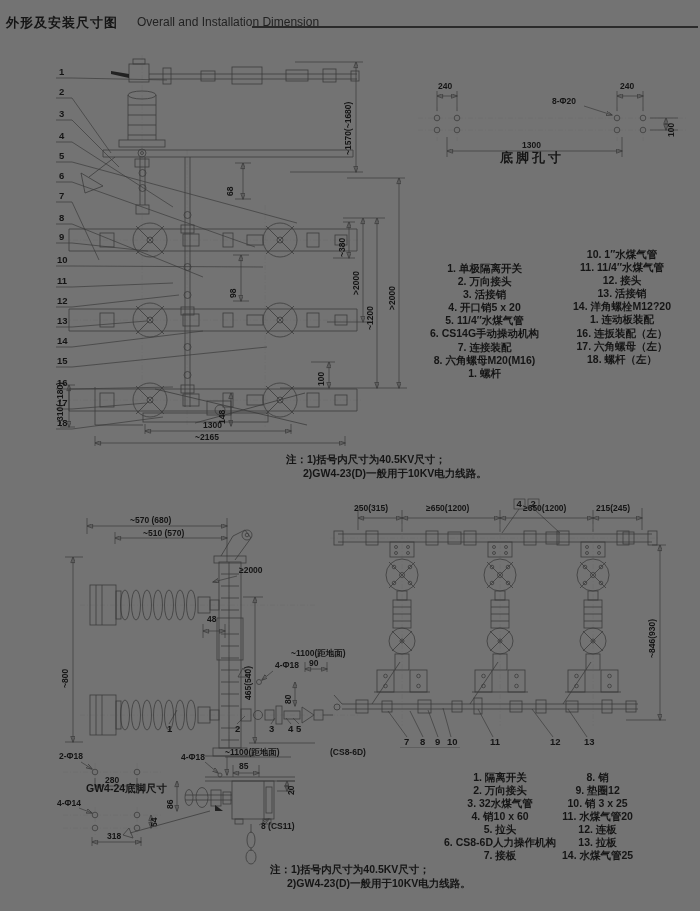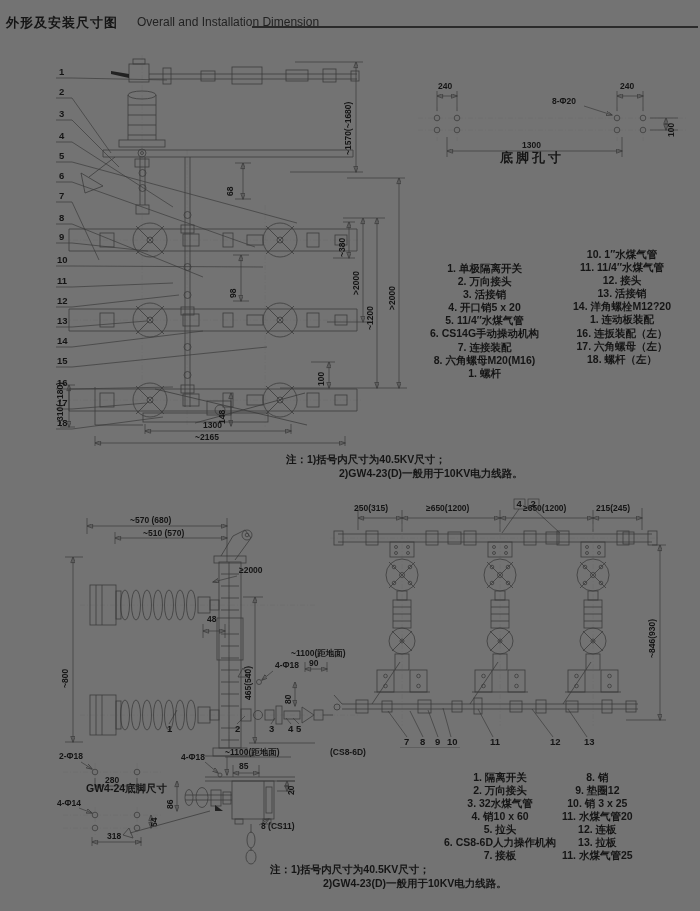--- a/index.html
+++ b/index.html
@@ -7,21 +7,21 @@
         font-family:"Liberation Sans",sans-serif;color:#151515;}
   .abs{position:absolute;}
   .lbl{position:absolute;font:bold 10.5px "Liberation Sans",sans-serif;color:#151515;white-space:nowrap;}
   .title-zh{font:bold 13px "Liberation Sans",sans-serif;letter-spacing:1px;}
   .title-en{font:12px "Liberation Sans",sans-serif;color:#222;padding-left:40px;}
   .rule{position:absolute;background:#2a2a2a;height:1.5px;}
   .cap{font-size:13px;letter-spacing:3px;}
   .plist{position:absolute;font:bold 10.5px "Liberation Sans",sans-serif;line-height:13.1px;white-space:nowrap;text-align:center;}
   .plist2{line-height:13px;}
   .note{position:absolute;font:bold 10.5px "Liberation Sans",sans-serif;line-height:13.5px;white-space:nowrap;}
-  .note .in{padding-left:17px;margin-left:36px;}
+  .note .in{padding-left:17px;}
   svg line,svg path,svg rect,svg circle,svg ellipse,svg polyline,svg polygon{stroke:#3c3c3c;stroke-width:.8;fill:none;}
   svg .cl{stroke-dasharray:5 2 1 2;stroke-width:.55;stroke:#6a6a6a;}
   svg .dim{stroke-width:.6;stroke:#333;}
   svg .fil{fill:#222;stroke:none;}
   svg text{fill:#151515;font:bold 8.5px "Liberation Sans",sans-serif;stroke:none;}
   svg text.co{font-size:9.5px;}
 </style>
 </head>
 <body>
 
@@ -731,21 +731,21 @@
     <div>6. CS8-6D人力操作机构</div>
     <div>7. 接板</div>
   </div>
   <div class="plist plist2" style="left:562px;top:771px">
     <div>8. 销</div>
     <div>9. 垫圈12</div>
     <div>10. 销 3 x 25</div>
     <div>11. 水煤气管20</div>
     <div>12. 连板</div>
     <div>13. 拉板</div>
-    <div>11. 水煤气管25</div>
+    <div>14. 水煤气管25</div>
   </div>
 
   <div class="note" style="left:270px;top:863px">
     <div>注：1)括号内尺寸为40.5KV尺寸；</div>
     <div class="in">2)GW4-23(D)一般用于10KV电力线路。</div>
   </div>
 
 </div>
 
 </body></html>

